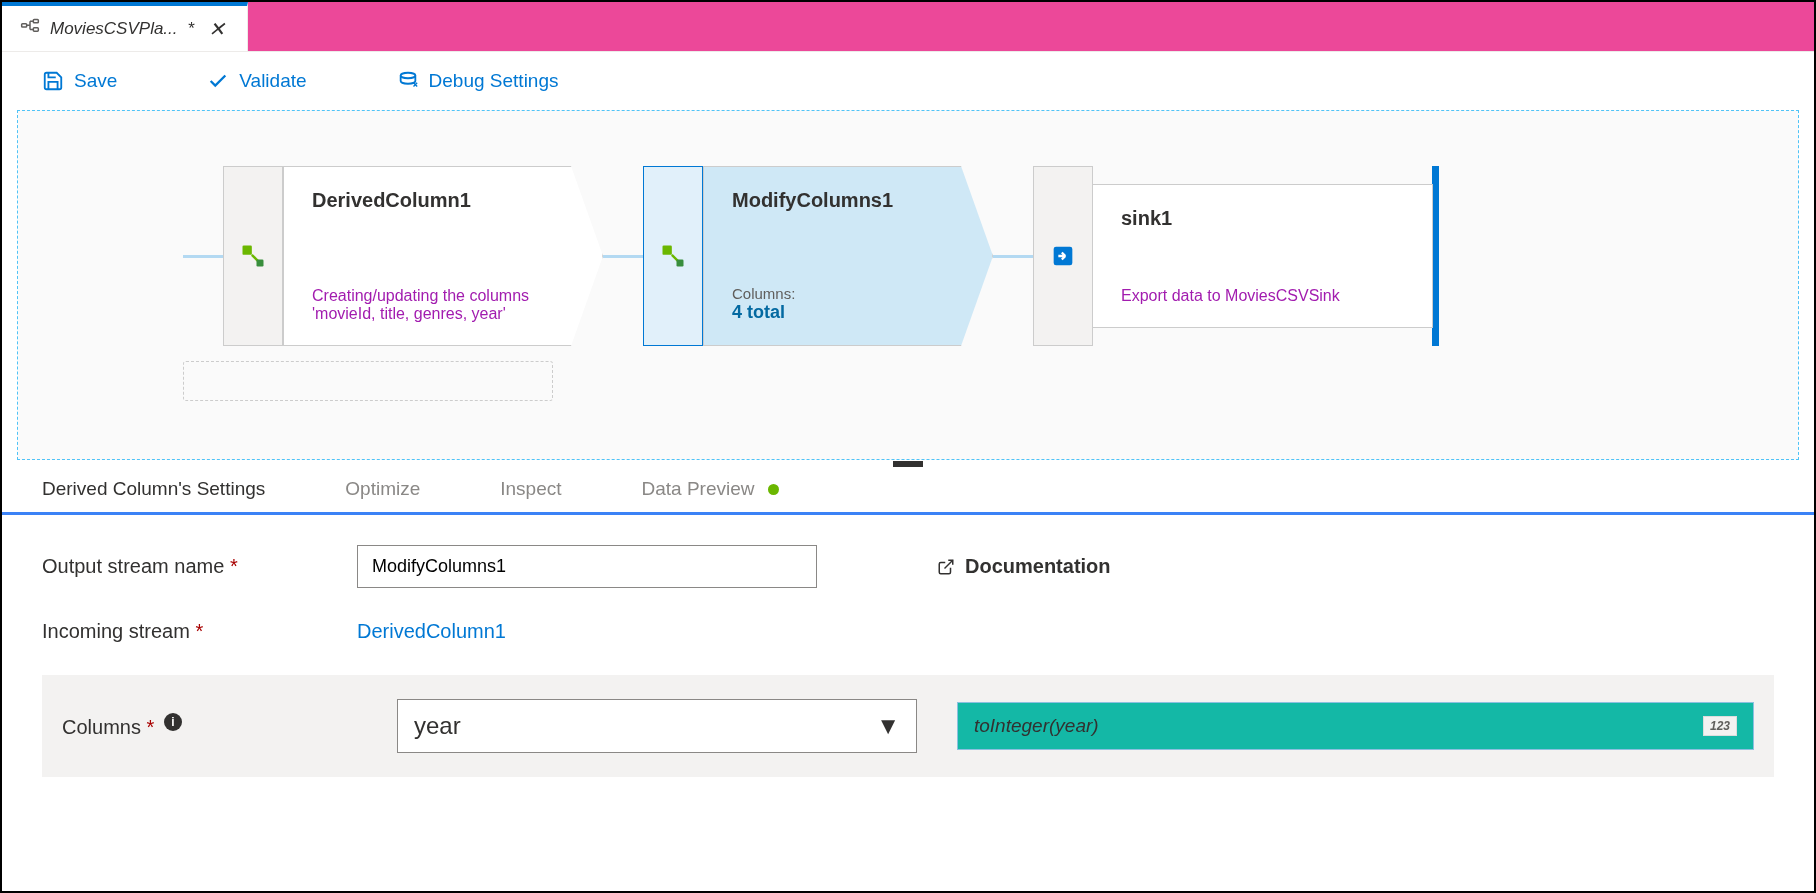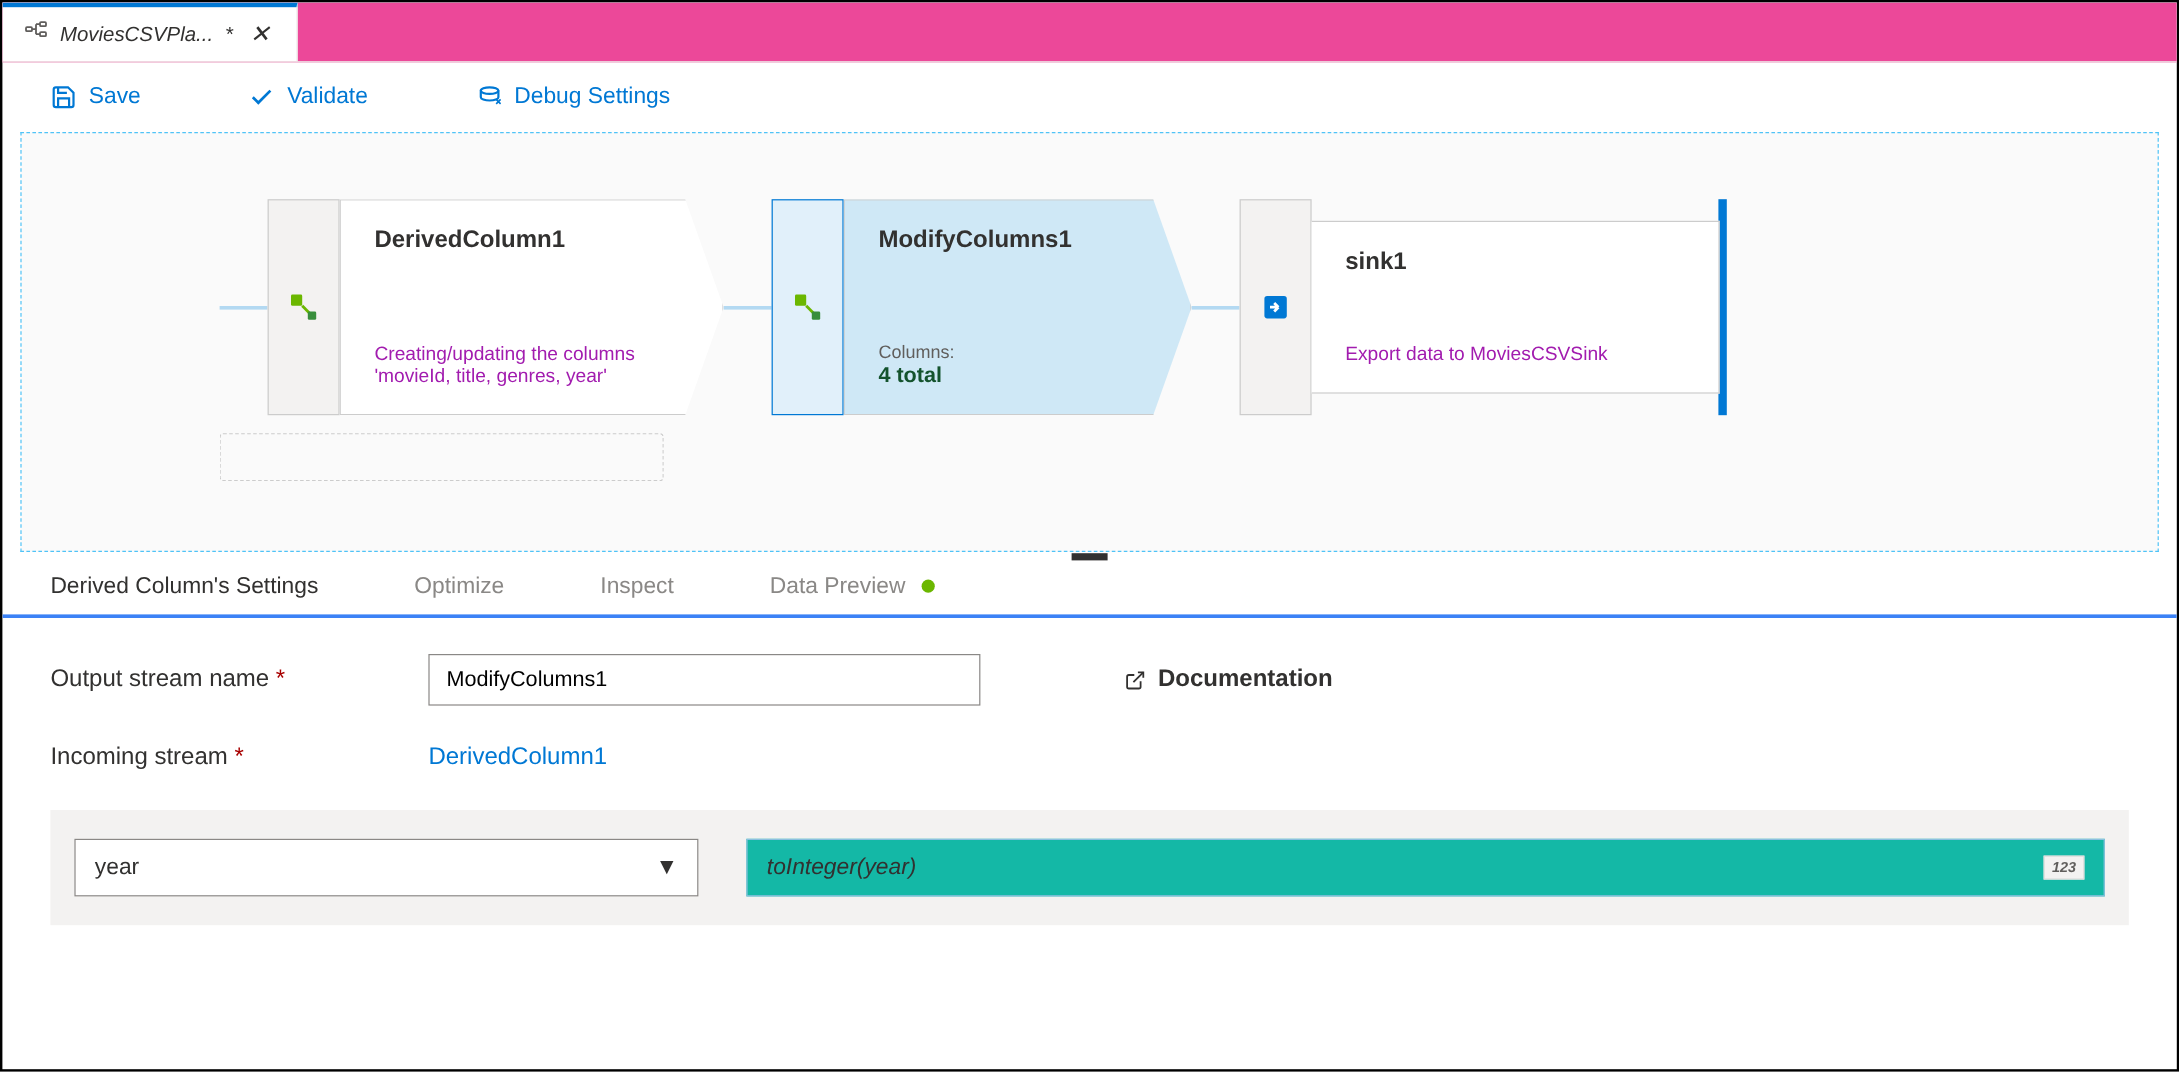--- a/index.html
+++ b/index.html
@@ -24,21 +24,21 @@
     
     .node-wrap { display: flex; align-items: center; }
     .left-bar { width: 7px; height: 180px; background: #0078d4; }
     .icon-box { width: 60px; height: 180px; background: #f3f2f1; border: 1px solid #ccc; display: flex; align-items: center; justify-content: center; }
     .icon-box svg { width: 28px; height: 28px; }
     
     .node-body { height: 144px; background: #fff; border: 1px solid #ccc; border-left: none; padding: 22px 28px; position: relative; display: flex; flex-direction: column; justify-content: space-between; }
     .node-title { font-size: 20px; font-weight: 600; margin-bottom: 10px; }
     .node-desc { font-size: 16px; color: #a21caf; }
     .node-sub { font-size: 15px; color: #605e5c; }
-    .node-total { font-size: 18px; font-weight: 600; color: #14532d; }
+    .node-total { font-size: 18px; font-weight: 600; color: #0369a1; }
     .node4 .node-body { width: 340px; }
     
     .connector { width: 40px; height: 3px; background: #b3d9f2; }
     
     .right-bar { width: 7px; height: 180px; background: #0078d4; margin-left: -1px; }
     
     .dashed-box { position: absolute; left: 165px; top: 250px; width: 370px; height: 40px; border: 1px dashed #ccc; border-radius: 3px; }
     
     .drag-handle { position: absolute; bottom: -8px; left: 50%; transform: translateX(-50%); width: 30px; height: 6px; background: #323130; cursor: ns-resize; }
     
@@ -54,21 +54,21 @@
     .req { color: #a80000; }
     .text-input { width: 460px; padding: 10px 14px; border: 1px solid #8a8886; font-size: 18px; background: #fff; }
     .link-val { color: #0078d4; font-size: 20px; }
     .doc-link { display: flex; align-items: center; gap: 10px; margin-left: 120px; font-size: 20px; font-weight: 600; cursor: pointer; }
     .doc-link svg { width: 18px; height: 18px; }
     
     .info-icon { display: inline-flex; width: 18px; height: 18px; border-radius: 50%; background: #323130; color: #fff; align-items: center; justify-content: center; font-size: 12px; font-weight: bold; margin-left: 4px; vertical-align: super; }
     
     .columns-row { display: flex; align-items: center; background: #f3f2f1; padding: 24px 20px; gap: 40px; }
     .columns-label-wrap { width: 295px; }
-    .dropdown { flex: 0 0 520px; display: flex; align-items: center; justify-content: space-between; padding: 12px 16px; background: #fff; border: 1px solid #8a8886; cursor: pointer; font-size: 19px; }
+    .dropdown { flex: 0 0 520px; display: flex; align-items: center; justify-content: space-between; padding: 12px 16px; background: #fff; border: 1px solid #8a8886; cursor: pointer; font-size: 24px; }
     .expr-input { flex: 1; display: flex; align-items: center; justify-content: space-between; padding: 12px 16px; background: #14b8a6; border: 1px solid #8bc0e0; font-size: 19px; position: relative; font-style: italic; }
     .expr-badge { background: #f3f2f1; padding: 2px 6px; font-size: 12px; font-weight: 600; color: #605e5c; border: 1px solid #ddd; }
     
     .icon-box.sel { background: #e1f0fa; border-color: #0078d4; }
     
     
     .chev-out { position: relative; height: 180px; }
     .chev-body { height: 180px; background: #fff; border: 1px solid #ccc; clip-path: polygon(0 0, calc(100% - 32px) 0, 100% 50%, calc(100% - 32px) 100%, 0 100%, 32px 50%); padding: 22px 20px 22px 50px; display: flex; flex-direction: column; justify-content: flex-start; }
     .chev-body.first { clip-path: polygon(0 0, calc(100% - 32px) 0, 100% 50%, calc(100% - 32px) 100%, 0 100%); padding-left: 28px; }
   </style>
@@ -209,20 +209,24 @@
   </div>
 
   <div class="form-row">
     <div class="form-label">
       <span>Incoming stream</span> <span class="req">*</span>
     </div>
     <div class="link-val">DerivedColumn1</div>
   </div>
 
   <div class="columns-row">
+    <div class="form-label columns-label-wrap">
+      <span>Columns</span> <span class="req">*</span>
+      <span class="info-icon">i</span>
+    </div>
     <div class="dropdown">
       <span>year</span>
       <span>▼</span>
     </div>
     <div class="expr-input">
       <span>toInteger(year)</span>
       <span class="expr-badge">123</span>
     </div>
   </div>
 </div>

